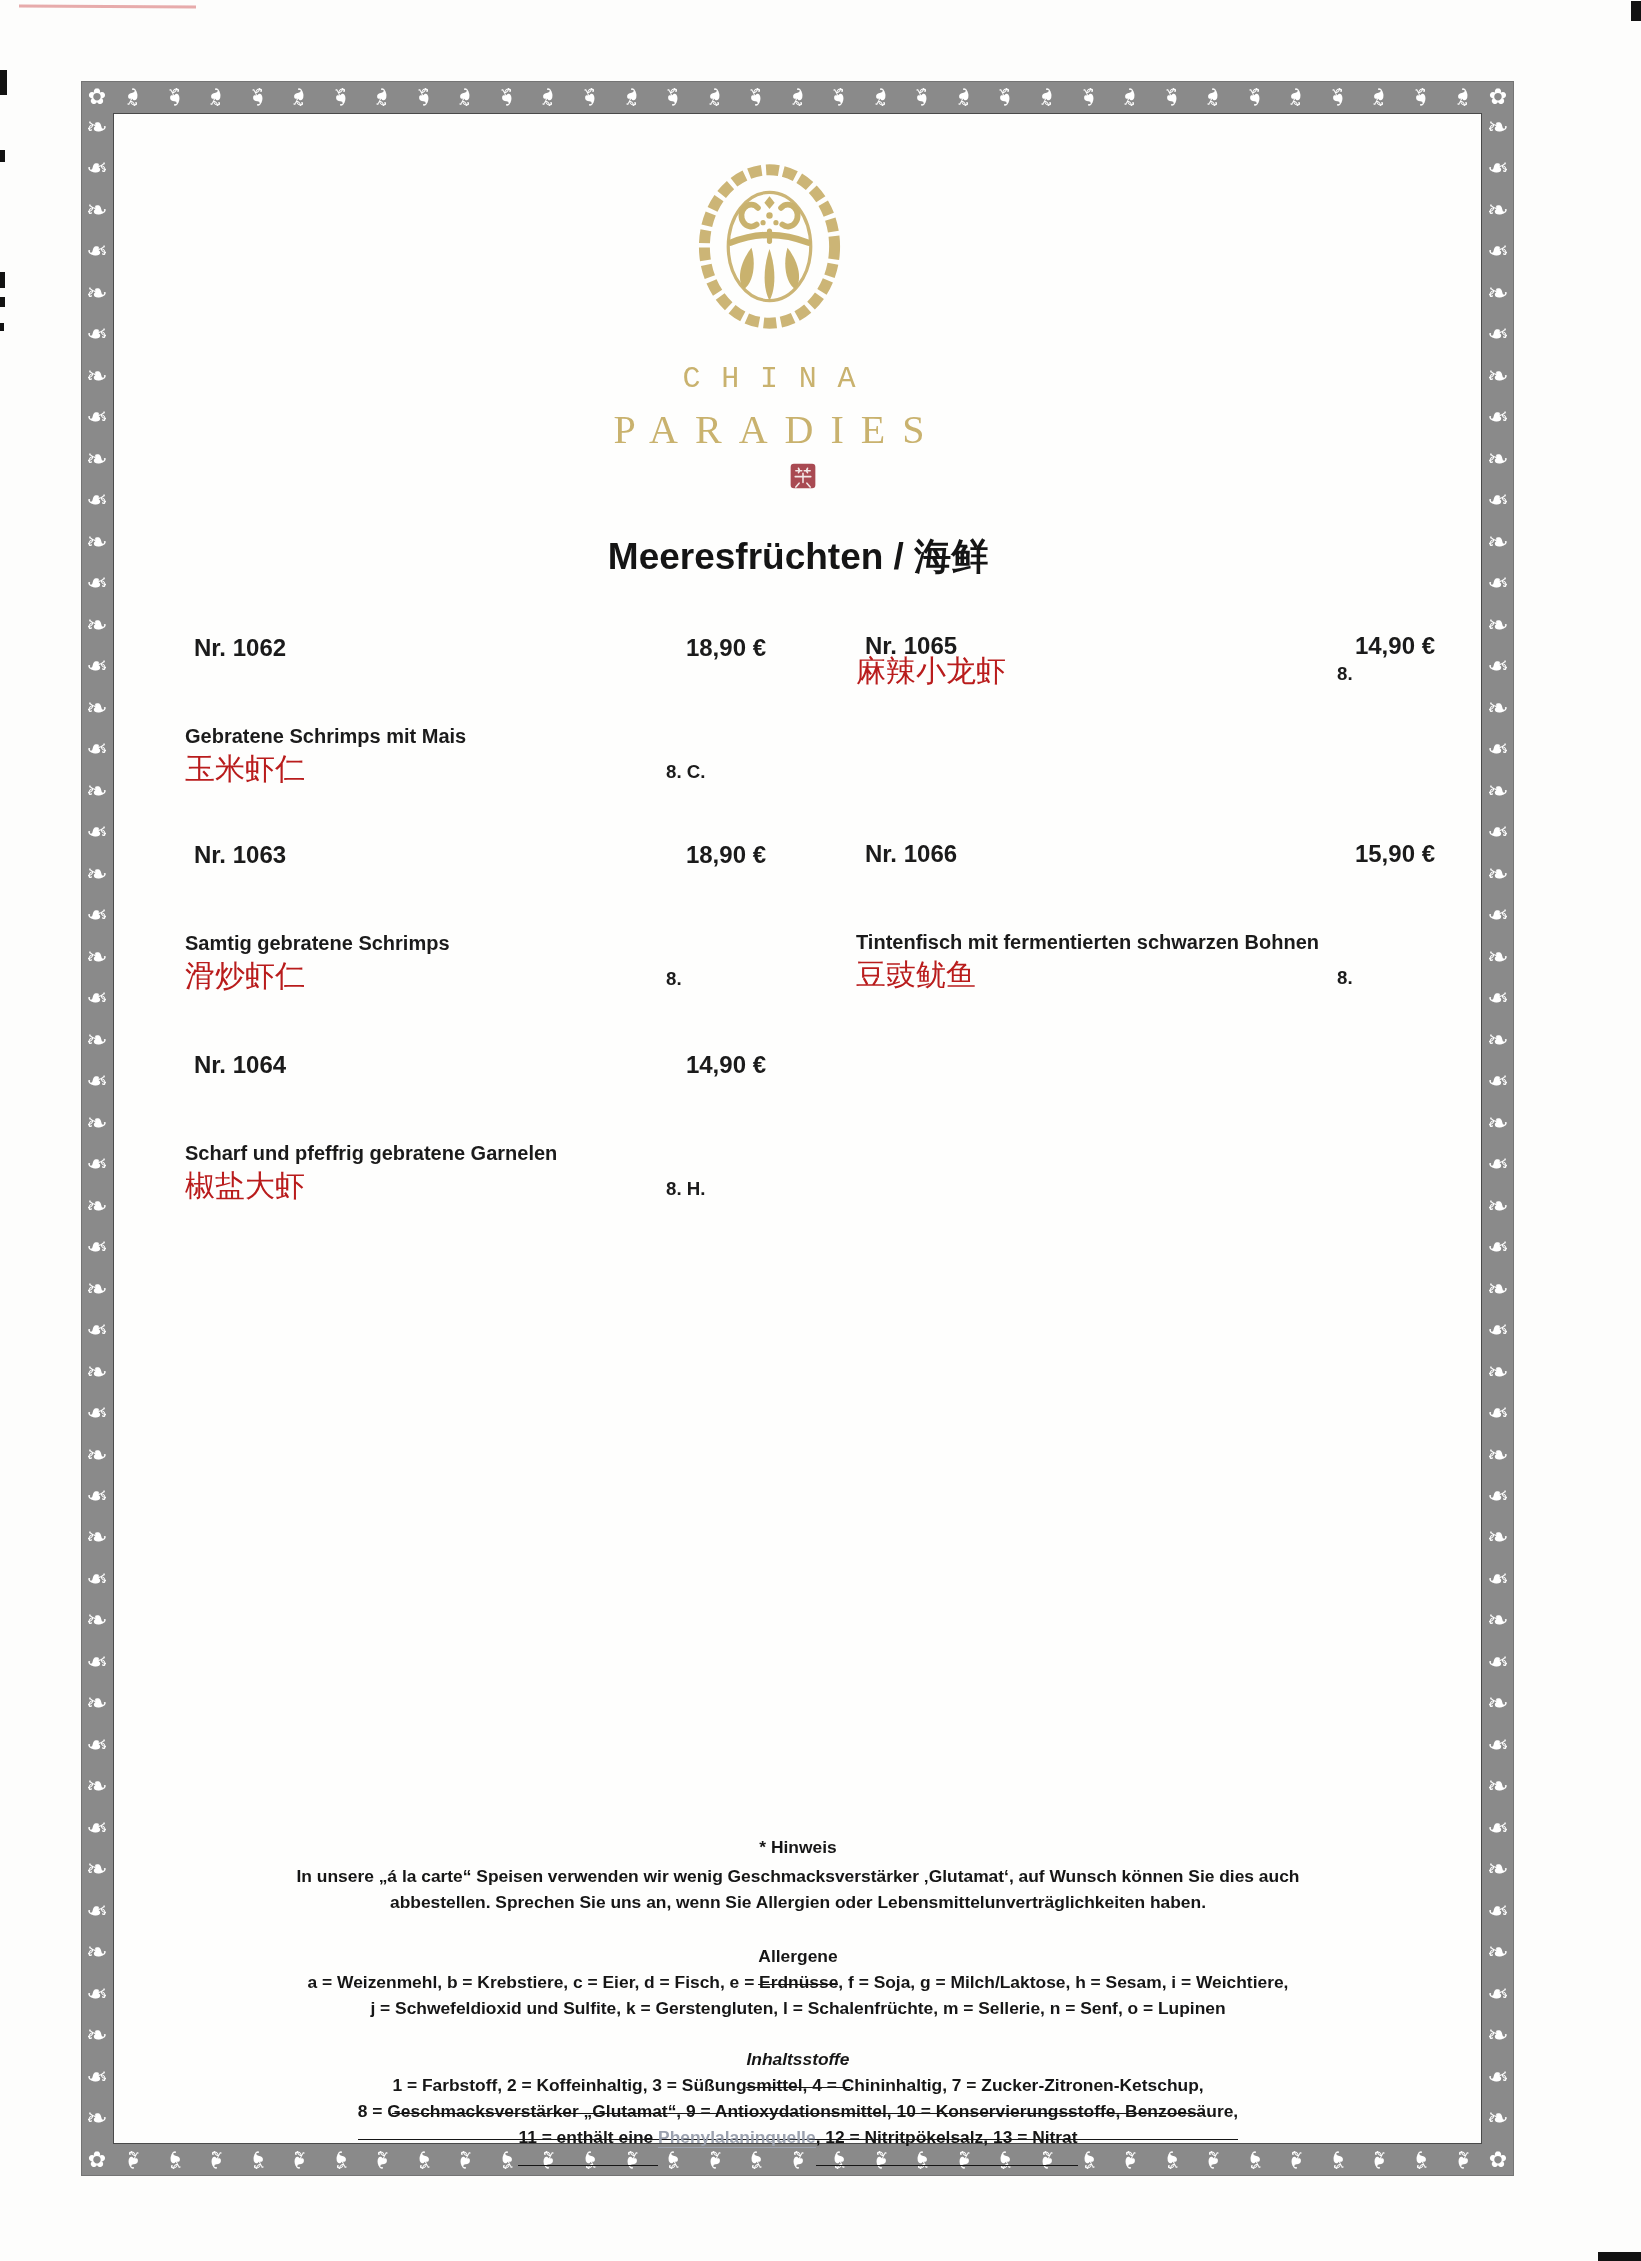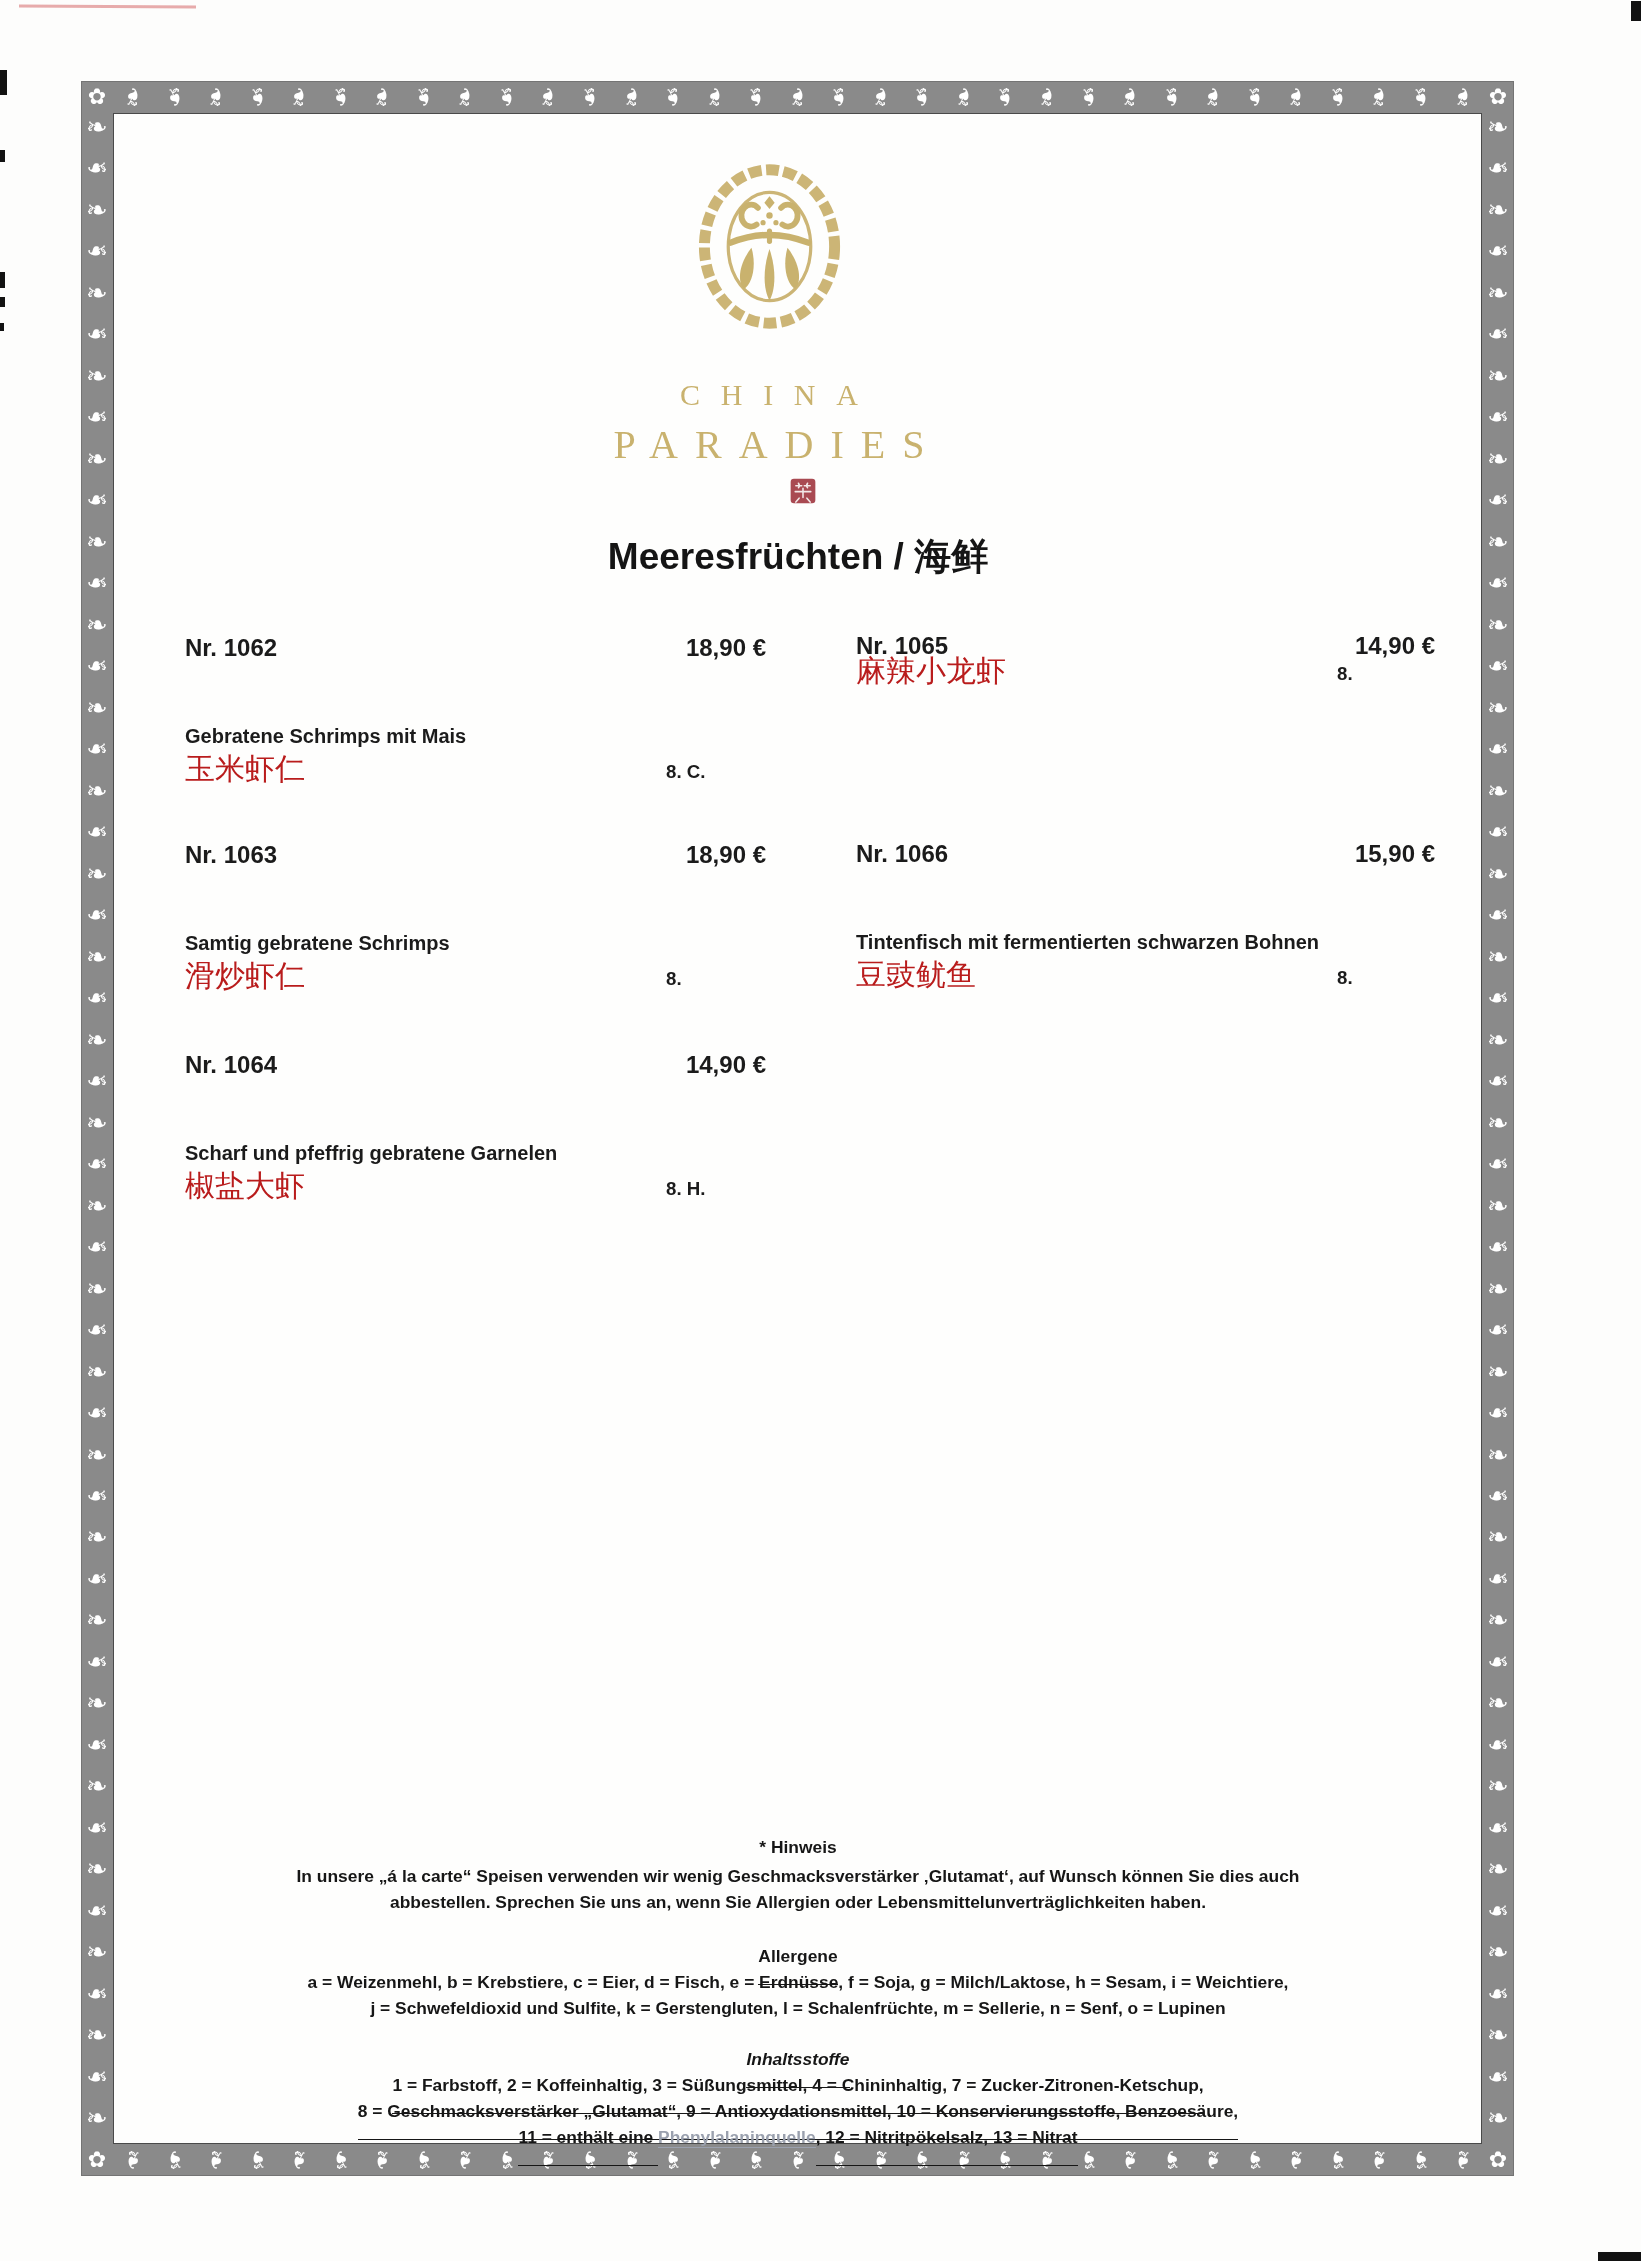--- a/index.html
+++ b/index.html
@@ -41,39 +41,39 @@
     position:absolute;width:30px;height:30px;color:#fff;font-size:22px;
     display:flex;align-items:center;justify-content:center;
   }
   .corner.tl{left:0;top:0;} .corner.tr{right:0;top:0;}
   .corner.bl{left:0;bottom:0;} .corner.br{right:0;bottom:0;}
 
   
   .logo{position:absolute;left:0;top:0;width:1310px;text-align:center;}
   .medallion{display:block;margin:50px auto 0 auto;}
   .brand1{
-    margin-top:50px;font-family:Liberation Serif, serif;
+    margin-top:35px;font-family:Liberation Mono, monospace;
     font-size:30px;line-height:31px;letter-spacing:20.7px;text-indent:20.7px;font-weight:400;
   }
   .brand2{
     margin-top:14px;font-family:"Liberation Serif","DejaVu Serif",serif;
     font-size:40px;line-height:41px;letter-spacing:17px;text-indent:17px;font-weight:400;
   }
   .seal{display:block;margin:13px auto 0 auto;transform:translateX(34px);}
 
   
   .title{
     position:absolute;left:0;top:418px;width:1368px;margin:0;
     text-align:center;font-size:37px;font-weight:bold;color:#151515;
   }
 
   
   .item{position:absolute;}
   .item .head{display:flex;justify-content:space-between;line-height:26px;}
-  .item .nr,.item .price{font-size:24px;font-weight:bold;color:#1b1b1b;}
+  .item .nr,.item .price{font-size:24px;font-weight:bold;color:#1b1b1b;margin-left:9px;}
   .item .name{margin-top:55px;font-size:20px;font-weight:bold;line-height:41px;color:#1b1b1b;}
   .item .cnrow{position:relative;margin-top:-6.5px;line-height:36px;}
   .item .cn{font-size:30px;font-family:"Liberation Serif","DejaVu Serif",serif;color:#b91c1c;}
   .item .code{position:absolute;left:481px;bottom:3.9px;font-size:18.7px;font-weight:bold;color:#1b1b1b;}
   .col-left{left:71px;width:581px;}
   .col-right{left:742px;width:579px;}
   .it4 .name{max-width:556px;}
 
   
   .footer{position:absolute;left:0;top:1720px;width:1368px;text-align:center;color:#161616;}

